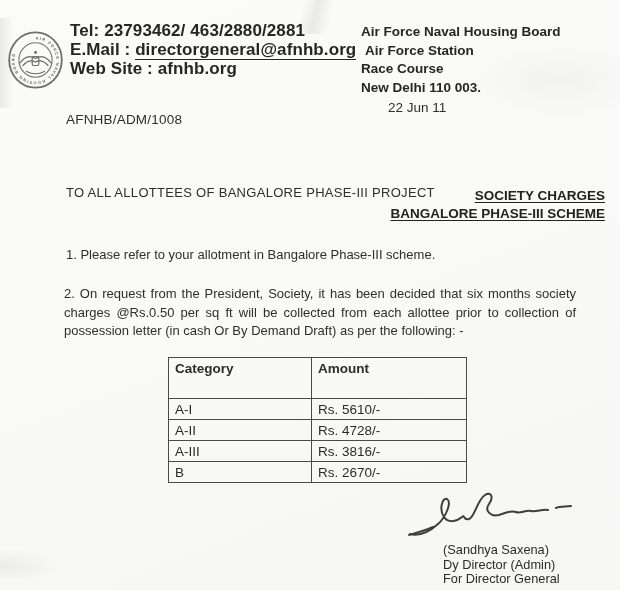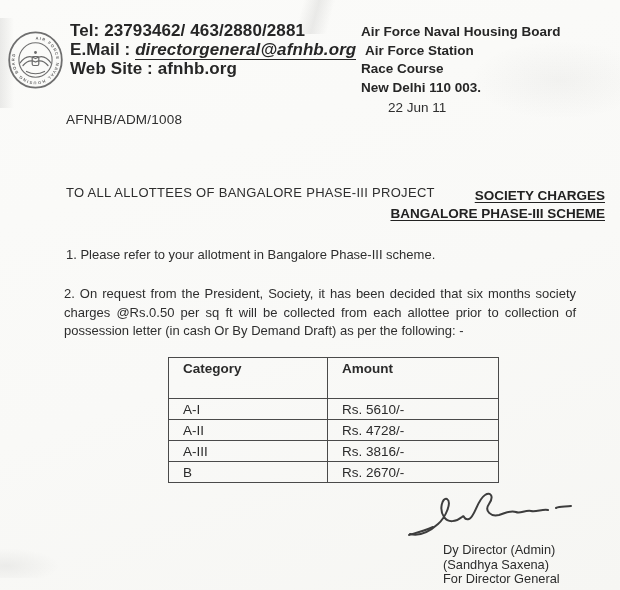--- a/index.html
+++ b/index.html
@@ -21,41 +21,41 @@
     background:radial-gradient(ellipse at 60% 50%,rgba(90,90,90,.05),transparent 70%);}
   .artifact.a3{left:0;top:18px;width:14px;height:90px;
     background:linear-gradient(90deg,rgba(80,80,80,.10),transparent);}
   .artifact.a4{left:0;top:548px;width:60px;height:30px;
     background:radial-gradient(ellipse at 10% 60%,rgba(90,90,90,.08),transparent 70%);}
 
   .seal{position:absolute;left:7px;top:30px;width:57px;height:60px;}
 
   .contact{position:absolute;left:70px;top:21px;font-weight:bold;font-size:17px;
     line-height:19px;color:#262626;letter-spacing:.1px;}
-  .contact .u{border-bottom:1.5px solid #262626;font-style:italic;}
+  .contact .u{border-bottom:1.5px solid #262626;}
   .addr{position:absolute;left:361px;top:23px;font-weight:bold;font-size:13.5px;
     line-height:18.5px;color:#262626;}
   .addr .indent{padding-left:4px;}
 
   .ref{position:absolute;left:66px;top:112px;font-size:13.5px;letter-spacing:.2px;}
   .date{position:absolute;left:388px;top:100px;font-size:13.5px;text-align:center;}
 
   .addressee{position:absolute;left:66px;top:149px;font-size:13px;letter-spacing:.3px;margin-top:36px;}
 
   .subject{position:absolute;left:65px;top:187px;width:540px;text-align:right;
     font-weight:bold;font-size:13.5px;line-height:17.5px;color:#222;}
   .subject .sline{text-decoration:underline;text-underline-offset:2px;}
 
   .para{position:absolute;font-size:13px;color:#2e2e2e;}
   .para1{left:66px;top:247px;width:520px;}
   .para2{left:64px;top:285px;width:512px;text-align:justify;line-height:18.5px;}
 
   table.charges{position:absolute;left:168px;top:357px;border-collapse:collapse;
     font-size:13.5px;color:#2b2b2b;background:transparent;}
-  table.charges th,table.charges td{border:1.6px solid #4a4a4a;padding:1px 14px;text-align:left;}
+  table.charges th,table.charges td{border:1.6px solid #4a4a4a;padding:1px 6px;text-align:left;}
   table.charges th{font-weight:bold;height:36px;vertical-align:top;padding-top:3px;}
   table.charges td{height:18px;}
   .col-cat{width:130px;}
   .col-amt{width:142px;}
 
   .sig-img{position:absolute;left:406px;top:486px;width:178px;height:56px;}
   .sig-block{position:absolute;left:443px;top:543px;font-size:12.8px;line-height:14.5px;color:#2b2b2b;}
 </style>
 </head>
 <body>
@@ -140,18 +140,18 @@
 
   <svg class="sig-img" viewBox="0 0 178 56">
     <g fill="none" stroke="#3d3d3d" stroke-width="2" stroke-linecap="round" stroke-linejoin="round">
       <path d="M4,48 C12,50 22,47 32,38 C40,31 46,16 41,13 C36,11 33,24 38,31 C42,37 50,36 56,31 C59,28 57,35 63,33 C69,31 71,14 79,9 C85,5 88,11 83,18 C78,25 85,31 93,29 C100,27 104,24 110,26 C114,28 119,24 125,25 C131,26 136,23 142,24"></path>
       <path d="M150,22 C154,20 160,21 165,20"></path>
       <path d="M3,49 C10,47 18,45 27,41"></path>
     </g>
   </svg>
 
   <div class="sig-block">
+    <div>(Sandhya Saxena)</div>
     <div>Dy Director (Admin)</div>
-    <div>(Sandhya Saxena)</div>
     <div>For Director General</div>
   </div>
 
 </div>
 
 </body></html>

